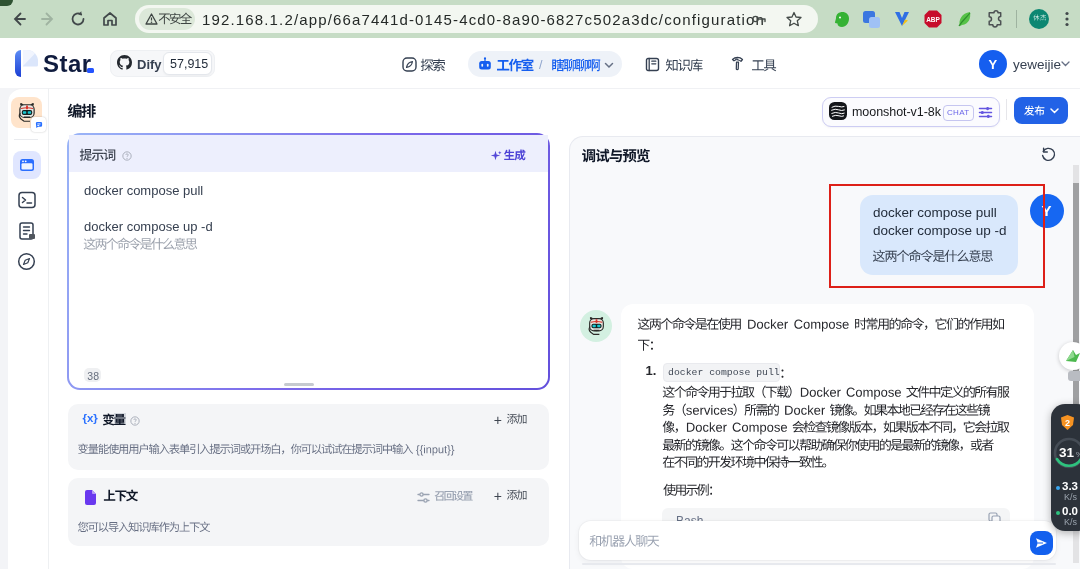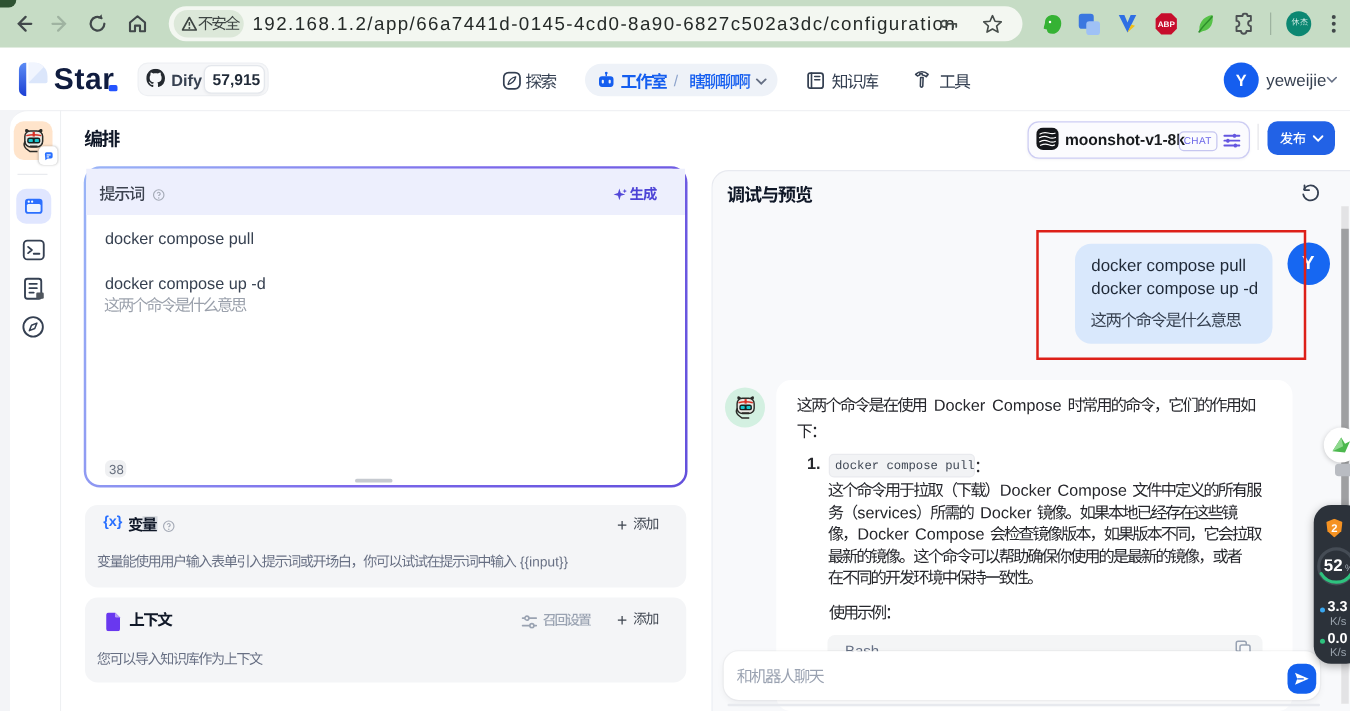--- a/index.html
+++ b/index.html
@@ -90,21 +90,21 @@
     <path d="M8 0 l4 0 a11 11 0 0 1 8 3.5 l-12 12.5 Z" fill="#f1f5fe"></path>
   </svg>
 <div style="position:absolute;left:43px;top:52px;font-size:24px;color:#101c3f;font-weight:bold;white-space:nowrap;line-height:1;letter-spacing:.5px">Star</div>
 <div class="abs" style="left:86.5px;top:67.5px;width:7px;height:5.5px;background:#2454ff;border-radius:1.5px"></div>
 <div class="abs" style="left:110px;top:50px;width:103px;height:25px;background:#f6f7f9;border:1px solid #eef0f3;border-radius:8px"></div>
 <svg class="abs" style="left:117px;top:55px" width="15" height="15" viewBox="0 0 16 16">
     <path fill="#24292f" d="M8 0C3.58 0 0 3.58 0 8c0 3.54 2.29 6.53 5.47 7.59.4.07.55-.17.55-.38 0-.19-.01-.82-.01-1.49-2.01.37-2.53-.49-2.69-.94-.09-.23-.48-.94-.82-1.13-.28-.15-.68-.52-.01-.53.63-.01 1.08.58 1.23.82.72 1.21 1.87.87 2.33.66.07-.52.28-.87.51-1.07-1.78-.2-3.64-.89-3.64-3.95 0-.87.31-1.59.82-2.15-.08-.2-.36-1.02.08-2.12 0 0 .67-.21 2.2.82.64-.18 1.32-.27 2-.27s1.36.09 2 .27c1.53-1.04 2.2-.82 2.2-.82.44 1.1.16 1.92.08 2.12.51.56.82 1.27.82 2.15 0 3.07-1.87 3.75-3.65 3.95.29.25.54.73.54 1.48 0 1.07-.01 1.93-.01 2.2 0 .21.15.46.55.38A8.01 8.01 0 0 0 16 8c0-4.42-3.58-8-8-8Z"></path>
   </svg>
 <div style="position:absolute;left:137px;top:58px;font-size:13px;color:#374151;font-weight:bold;white-space:nowrap;line-height:1;">Dify</div>
 <div class="abs" style="left:163px;top:52px;width:47px;height:21px;background:#fff;border:1px solid #e4e7ec;border-radius:6px;box-shadow:0 1px 2px rgba(0,0,0,.04)"></div>
-<div style="position:absolute;left:170px;top:57.5px;font-size:12.5px;color:#1f2937;font-weight:bold;white-space:nowrap;line-height:1;">57,915</div>
+<div style="position:absolute;left:170px;top:57.5px;font-size:12.5px;color:#1f2937;font-weight:normal;white-space:nowrap;line-height:1;">57,915</div>
 <svg class="abs" style="left:402px;top:57px" width="15" height="15" viewBox="0 0 15 15">
     <rect x="1" y="1" width="13" height="13" rx="4" stroke="#354052" stroke-width="1.4" fill="none"></rect>
     <path d="M4.5 10.5 C5 7.5 7.5 5 10.5 4.5 C10 7.5 7.5 10 4.5 10.5 Z" stroke="#354052" stroke-width="1.2" fill="none" stroke-linejoin="round"></path>
   </svg>
 <div style="position:absolute;left:420.5px;top:58px;">
     <svg style="display:block;overflow:visible" width="24.0" height="16.2" viewBox="0 0 24.0 16.2">
       <path fill="#354052" d="M4.2 1.6V4H5V2.4H10.9V3.9H11.8V1.6ZM6.5 3.3C6 4.3 5 5.3 4 5.9C4.2 6.1 4.6 6.4 4.7 6.6C5.7 5.9 6.8 4.8 7.4 3.6ZM8.4 3.7C9.3 4.6 10.4 5.8 10.9 6.5L11.7 6C11.2 5.2 10.1 4 9.1 3.2ZM7.5 5.9V7.4H4.1V8.3H6.9C6.1 9.8 4.7 11 3.3 11.6C3.6 11.8 3.8 12.2 4 12.4C5.4 11.7 6.6 10.4 7.5 8.9V13.1H8.4V8.9C9.2 10.3 10.4 11.6 11.6 12.4C11.8 12.1 12.1 11.8 12.3 11.6C11.1 10.9 9.8 9.7 9 8.3H11.9V7.4H8.4V5.9ZM1.5 0.8V3.5H-0.1V4.5H1.5V7.4L-0.2 8L0.1 9L1.5 8.4V12C1.5 12.2 1.5 12.2 1.3 12.3C1.1 12.3 0.6 12.3 0.1 12.3C0.2 12.5 0.3 12.9 0.4 13.1C1.2 13.1 1.7 13.1 2 13C2.3 12.8 2.4 12.5 2.4 12V8.1L3.9 7.5L3.7 6.6L2.4 7V4.5H3.8V3.5H2.4V0.8Z M19.8 10.7C20.9 11.4 22.4 12.3 23.1 12.9L23.9 12.3C23.1 11.7 21.7 10.8 20.6 10.2ZM15.2 10.3C14.4 11 13.2 11.8 12.1 12.3C12.3 12.5 12.7 12.8 12.9 13C13.9 12.4 15.2 11.5 16.1 10.7ZM13.9 7.8C14.1 7.7 14.4 7.7 16.9 7.5C15.8 8.1 14.9 8.5 14.4 8.6C13.7 9 13.1 9.2 12.6 9.2C12.7 9.4 12.9 9.9 12.9 10.1C13.2 10 13.8 9.9 17.7 9.7V12C17.7 12.2 17.7 12.2 17.4 12.2C17.2 12.3 16.5 12.3 15.7 12.2C15.8 12.5 16 12.9 16 13.2C17 13.2 17.7 13.2 18.1 13C18.6 12.9 18.7 12.6 18.7 12V9.6L22 9.4C22.4 9.8 22.7 10.2 22.9 10.4L23.7 9.9C23.1 9.2 21.9 8 20.9 7.3L20.2 7.7C20.6 8 21 8.4 21.3 8.7L15.4 9C17.3 8.3 19.2 7.4 21.1 6.3L20.3 5.7C19.7 6.1 19.1 6.4 18.4 6.8L15.4 7C16.4 6.5 17.3 5.9 18.1 5.3L17.7 5H22.9V6.7H23.9V4.1H18.5V2.9H23.7V2H18.5V0.8H17.5V2H12.3V2.9H17.5V4.1H12.1V6.7H13.1V5H17.1C16.2 5.8 14.9 6.4 14.6 6.6C14.2 6.8 13.9 6.9 13.6 7C13.7 7.2 13.8 7.7 13.9 7.8Z"></path>
     </svg>
   </div>
 <div class="abs" style="left:468px;top:51px;width:154px;height:26px;background:#eef2f8;border-radius:13px"></div>
@@ -300,21 +300,21 @@
 <div class="abs" style="left:822px;top:96.5px;width:176px;height:28px;background:#fbfbfe;border:1px solid #cdcdf3;border-radius:9px;box-shadow:0 1px 2px rgba(60,60,120,.06)"></div>
 <svg class="abs" style="left:829px;top:102px" width="18" height="18" viewBox="0 0 18 18">
     <rect width="18" height="18" rx="5.5" fill="#14161a"></rect>
     <g stroke="#fff" stroke-width="1" fill="none" stroke-linecap="round">
       <path d="M3 5.2 Q6 3.4 9.5 4.4 T15 4.6"></path>
       <path d="M2.6 8.2 Q6.5 6.4 9.5 7.8 T15.4 8"></path>
       <path d="M2.8 11.4 Q6.5 9.6 9.7 11 T15.2 11.2"></path>
       <path d="M3.4 14.2 Q7 12.6 10 13.8 T14.6 14"></path>
     </g>
   </svg>
-<div style="position:absolute;left:852px;top:105.5px;font-size:12.5px;color:#17191c;font-weight:bold;white-space:nowrap;line-height:1;letter-spacing:-.05px">moonshot-v1-8k</div>
+<div style="position:absolute;left:852px;top:105.5px;font-size:12.5px;color:#17191c;font-weight:normal;white-space:nowrap;line-height:1;letter-spacing:-.05px">moonshot-v1-8k</div>
 <div class="abs" style="left:943px;top:105px;width:29px;height:13.5px;border:1px solid #c6c6f0;border-radius:4px"></div>
 <div style="position:absolute;left:947px;top:108.5px;font-size:8px;color:#6b66e8;font-weight:500;white-space:nowrap;line-height:1;letter-spacing:.3px">CHAT</div>
 <svg class="abs" style="left:977.5px;top:105.5px" width="15" height="13" viewBox="0 0 15 13">
     <g stroke="#6456e0" stroke-width="1.5" fill="none" stroke-linecap="round">
       <path d="M1.5 2.6 L13.5 2.6 M1.5 6.5 L13.5 6.5 M1.5 10.4 L13.5 10.4"></path>
     </g>
     <g fill="#6456e0">
       <rect x="8.3" y="1" width="2.6" height="3.2" rx="1.2"></rect>
       <rect x="3" y="4.9" width="2.6" height="3.2" rx="1.2"></rect>
       <rect x="9" y="8.8" width="2.6" height="3.2" rx="1.2"></rect>
@@ -444,19 +444,19 @@
 <div class="abs" style="left:1068px;top:371px;width:12px;height:10px;background:#b9bcc2;border-radius:3px 0 0 3px"></div>
 <div class="abs" style="left:1051px;top:404px;width:40px;height:127px;background:#2c323a;border-radius:14px;box-shadow:0 2px 8px rgba(0,0,0,.3)"></div>
 <svg class="abs" style="left:1061px;top:415px" width="13" height="15" viewBox="0 0 13 15">
     <path d="M6.5 0 L13 2.5 L12 10 L6.5 15 L1 10 L0 2.5 Z" fill="#f59222"></path>
     <text x="6.5" y="10.5" font-size="9" font-weight="bold" fill="#fff" text-anchor="middle" font-family="Liberation Sans">2</text>
   </svg>
 <svg class="abs" style="left:1053px;top:437px" width="32" height="32" viewBox="0 0 32 32">
     <circle cx="16" cy="16" r="14" stroke="#454c55" stroke-width="2.6" fill="none"></circle>
     <path d="M4 22 A14 14 0 0 0 28 22" stroke="#2ec27e" stroke-width="2.6" fill="none" stroke-linecap="round"></path>
   </svg>
-<div style="position:absolute;left:1059px;top:446px;font-size:13.5px;color:#fff;font-weight:bold;white-space:nowrap;line-height:1;">52</div>
+<div style="position:absolute;left:1059px;top:446px;font-size:13.5px;color:#fff;font-weight:bold;white-space:nowrap;line-height:1;">31</div>
 <div style="position:absolute;left:1076px;top:451px;font-size:7.5px;color:#aab2bb;font-weight:normal;white-space:nowrap;line-height:1;">%</div>
 <div class="abs" style="left:1056px;top:486px;width:4px;height:4px;border-radius:50%;background:#3aa7f0"></div>
 <div style="position:absolute;left:1062px;top:481px;font-size:11.5px;color:#fff;font-weight:bold;white-space:nowrap;line-height:1;">3.3</div>
 <div style="position:absolute;left:1064px;top:493px;font-size:9px;color:#9aa3ad;font-weight:normal;white-space:nowrap;line-height:1;">K/s</div>
 <div class="abs" style="left:1056px;top:511px;width:4px;height:4px;border-radius:50%;background:#2ec27e"></div>
 <div style="position:absolute;left:1062px;top:506px;font-size:11.5px;color:#fff;font-weight:bold;white-space:nowrap;line-height:1;">0.0</div>
 <div style="position:absolute;left:1064px;top:518px;font-size:9px;color:#9aa3ad;font-weight:normal;white-space:nowrap;line-height:1;">K/s</div>
 </body></html>

